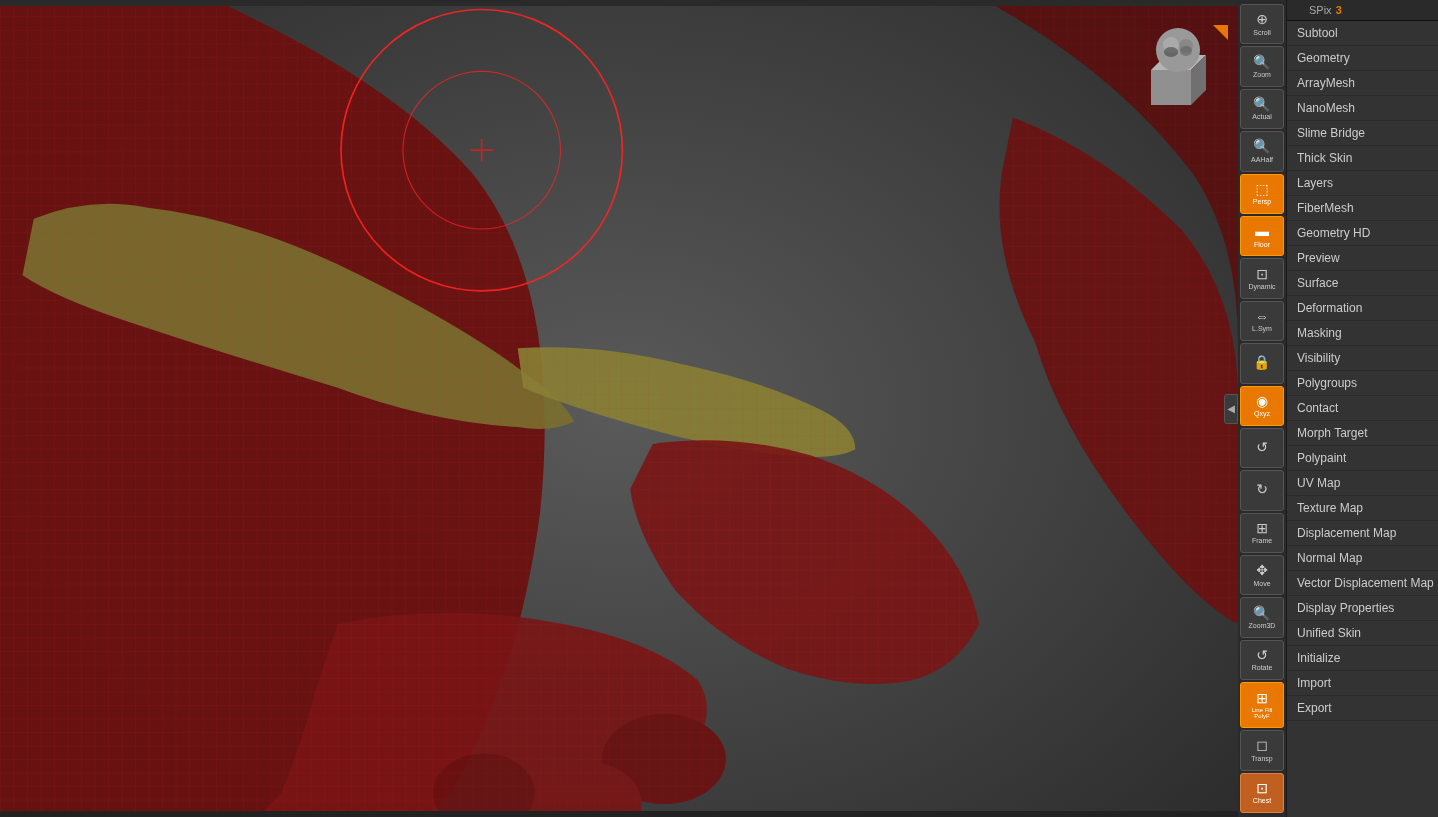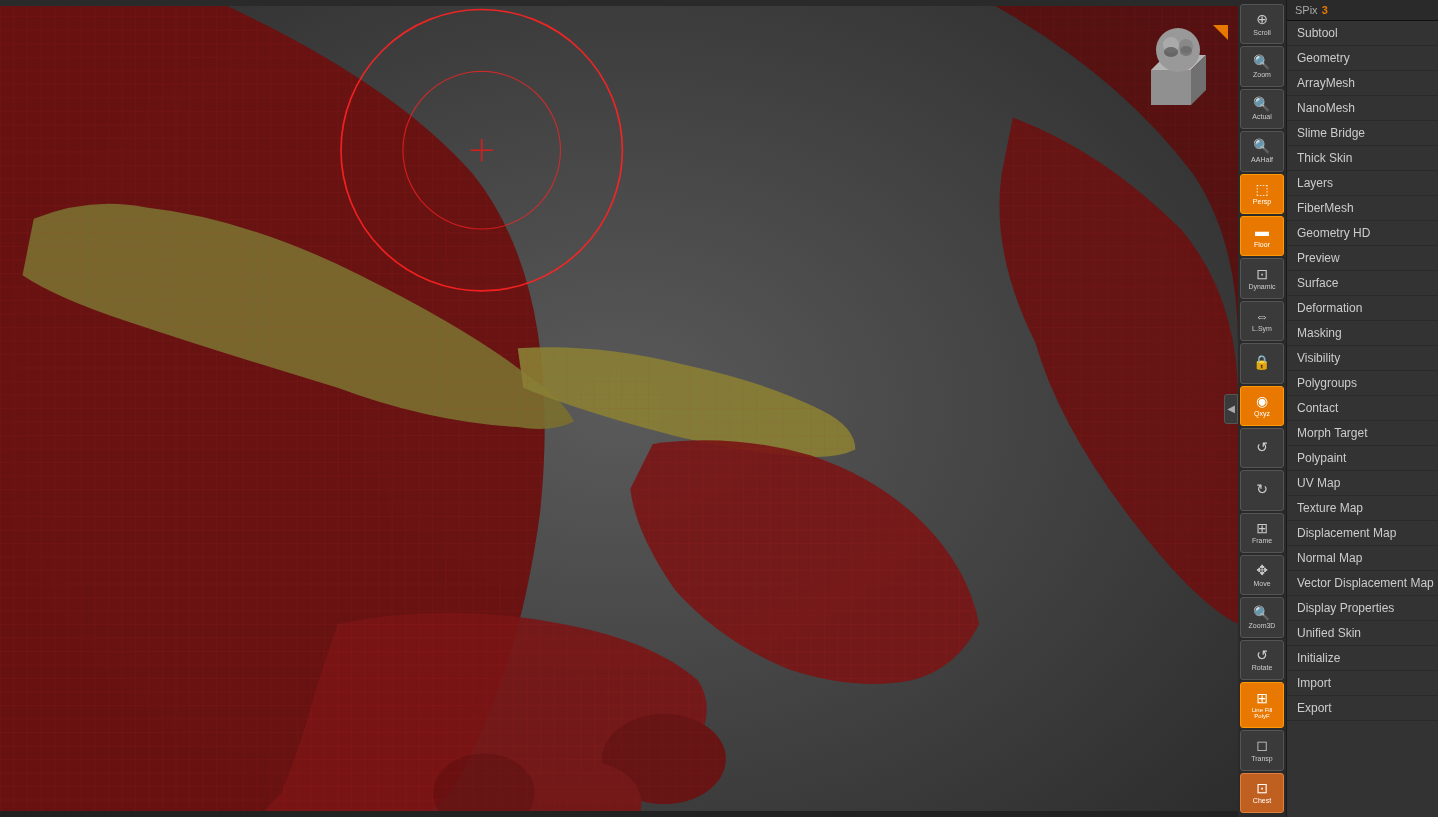--- a/index.html
+++ b/index.html
@@ -116,20 +116,21 @@
       color: #ccc;
       border-bottom: 1px solid #111;
       display: flex;
       align-items: center;
       gap: 4px;
     }
 
     .spix-header .spix-label {
       color: #aaa;
       font-size: 11px;
+      margin-left: 14px;
     }
 
     .spix-header .spix-num {
       color: #e87800;
       font-weight: bold;
       font-size: 11px;
     }
 
     .menu-item {
       padding: 5px 10px;

